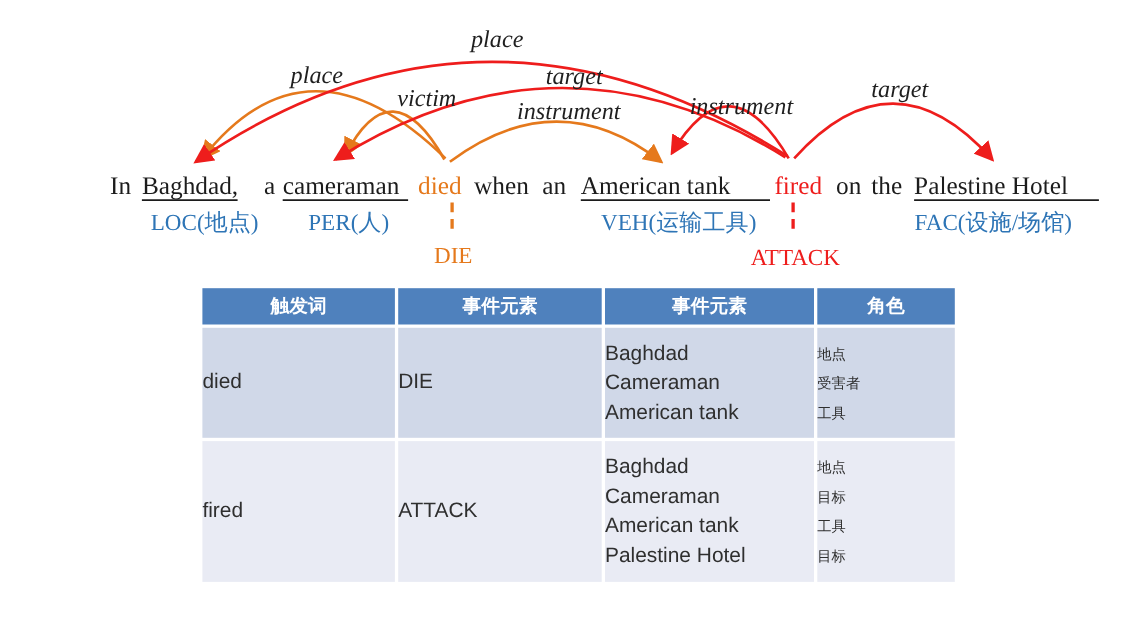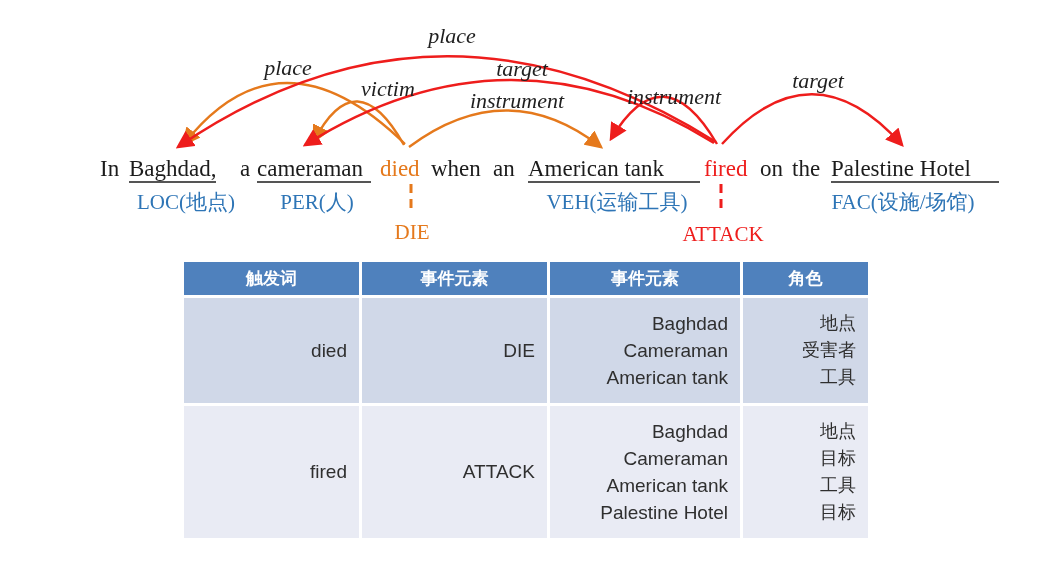--- a/index.html
+++ b/index.html
@@ -20,28 +20,28 @@
   .arc.o{stroke:var(--orange);}
   .arc.r{stroke:var(--red);}
   .underline{stroke:#1c1c1c;stroke-width:1.6px;}
   .dash{stroke-width:3px;stroke-dasharray:9 6;}
 
   
   .evt{position:absolute;left:181px;top:259px;border-collapse:separate;border-spacing:3px;
        table-layout:fixed;}
   .evt th{background:var(--hdr);color:#ffffff;font-weight:bold;font-size:17px;
           text-align:center;vertical-align:middle;padding:0;}
-  .evt td{text-align:right;vertical-align:middle;color:#2f2f2f;font-size:19px;padding:12px;}
+  .evt td{text-align:left;vertical-align:middle;color:#2f2f2f;font-size:19px;padding:0;}
   .evt tr.hrow{height:33px;border-radius:12px;}
   .evt tr.r1{height:100px;}
   .evt tr.r2{height:128px;}
   .evt tr.r1 td{background:var(--band1);}
   .evt tr.r2 td{background:var(--band2);}
   .evt .multi div{line-height:27px;}
-  .evt .roles div{font-size:18px;line-height:27px;}
+  .evt .roles div{font-size:13px;line-height:27px;}
 </style>
 </head>
 <body>
 
 <div class="page">
 
   <svg class="diagram" width="1040" height="256" viewBox="0 0 1040 256">
     <defs>
       <marker id="arrO" viewBox="0 0 10 10" refX="8.5" refY="5" markerWidth="7.5" markerHeight="7.5" orient="auto">
         <path d="M0,0 L10,5 L0,10 z" fill="#E5791C"></path>

